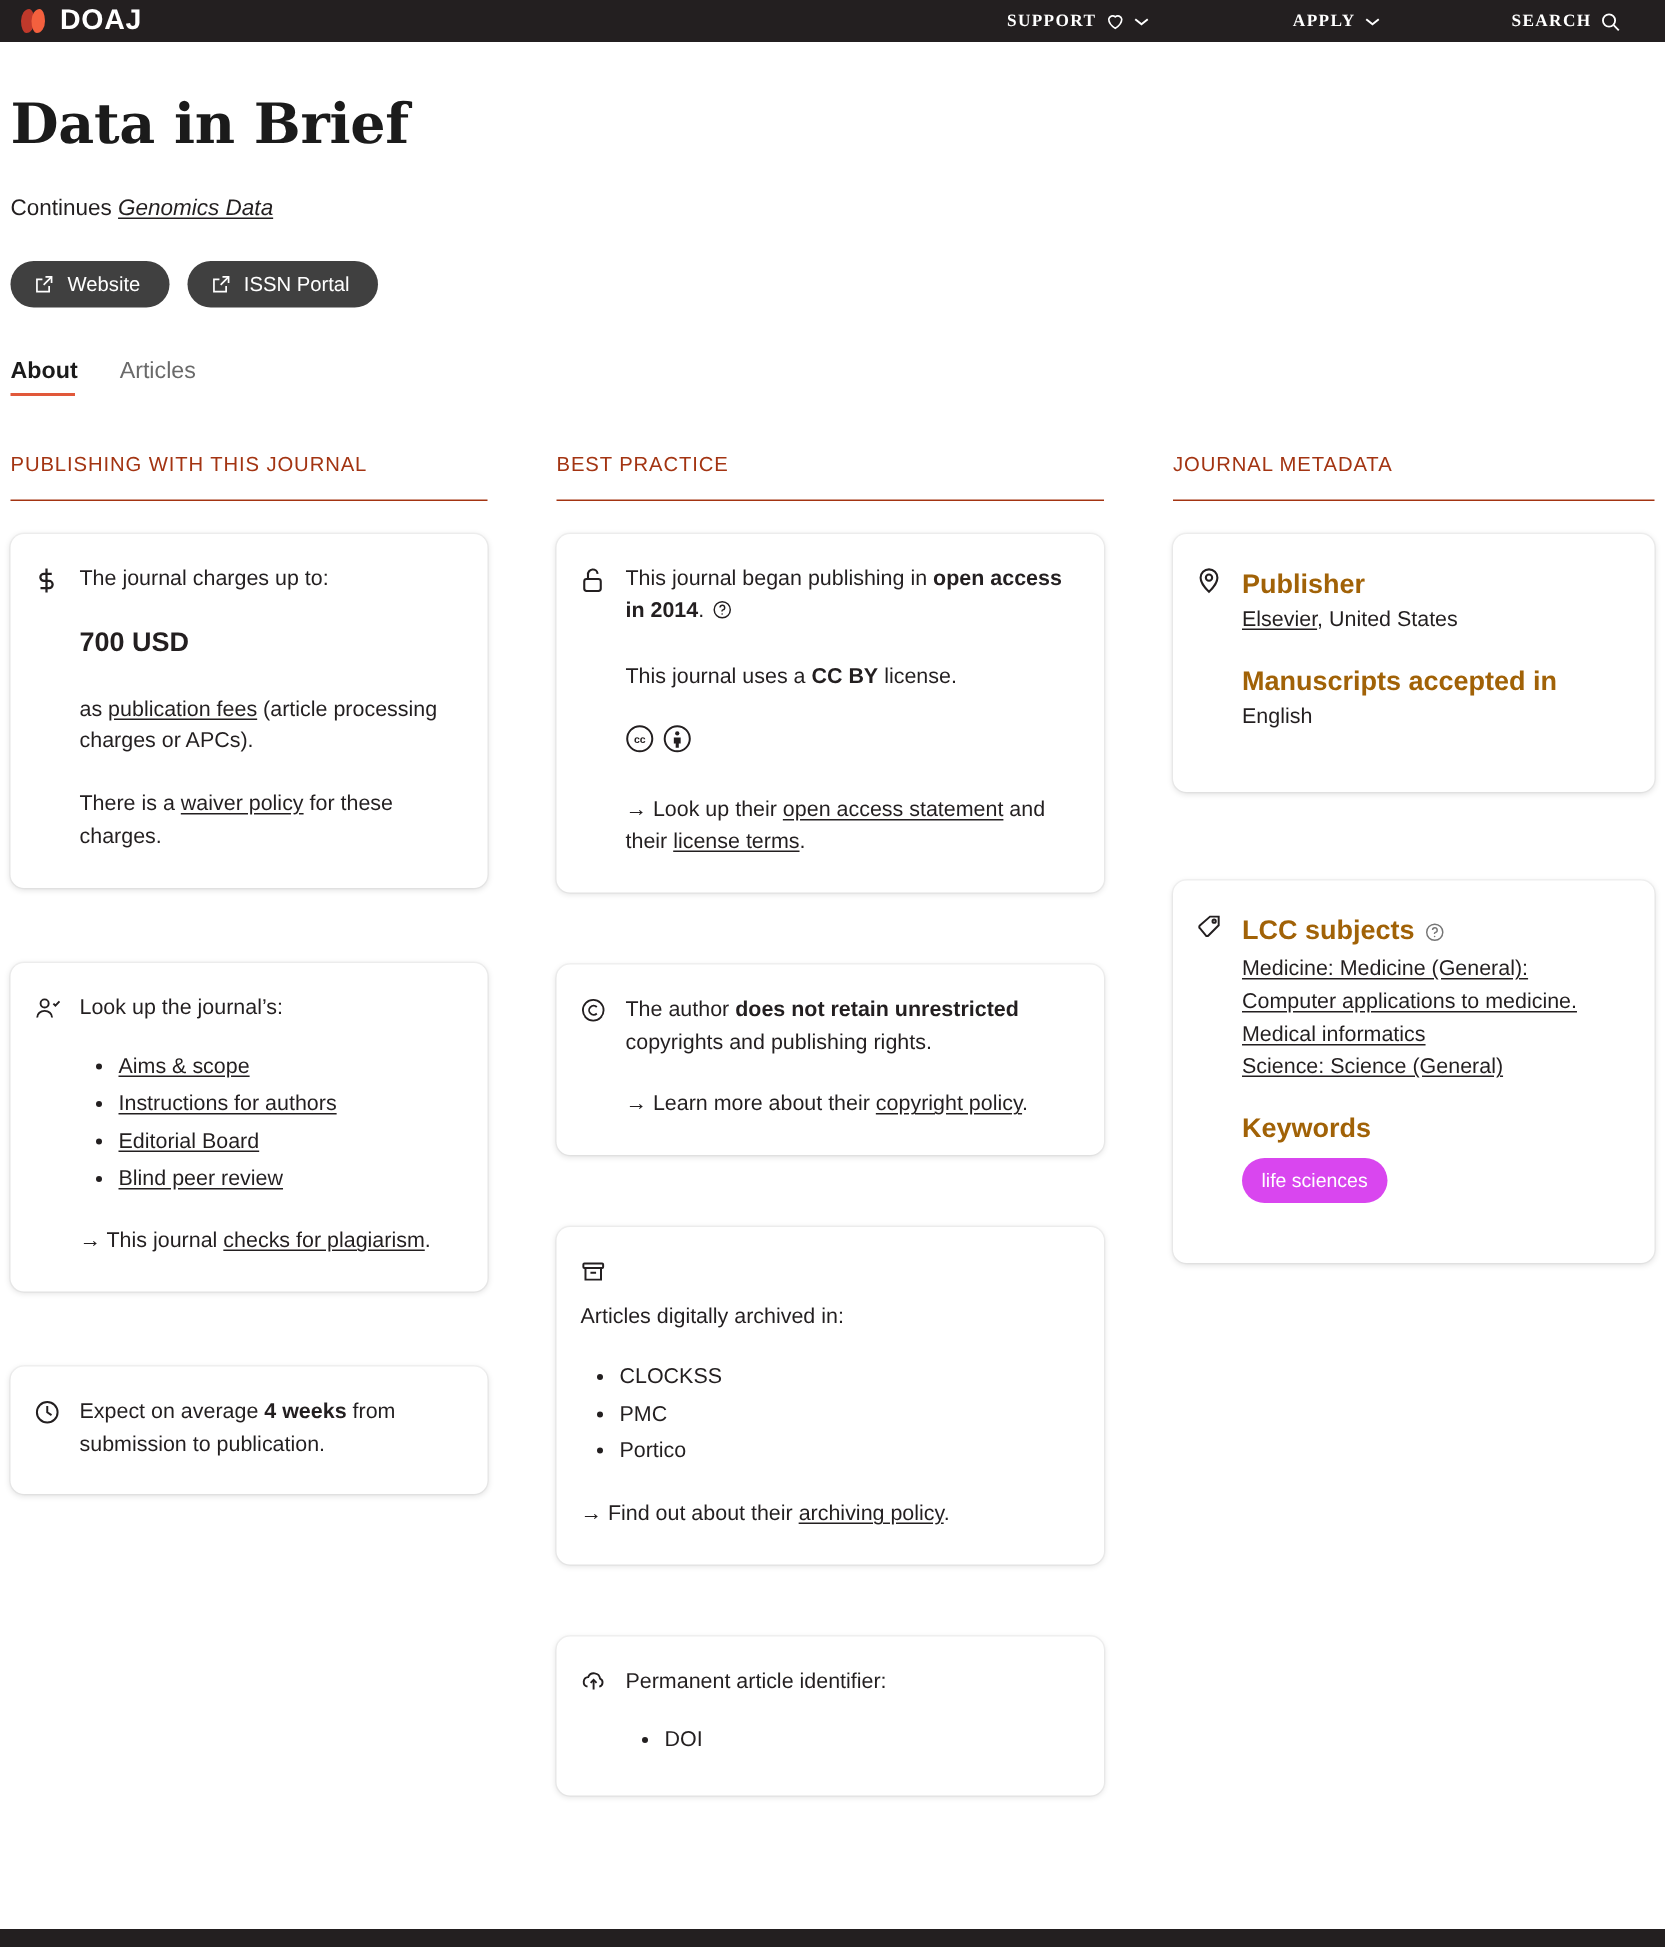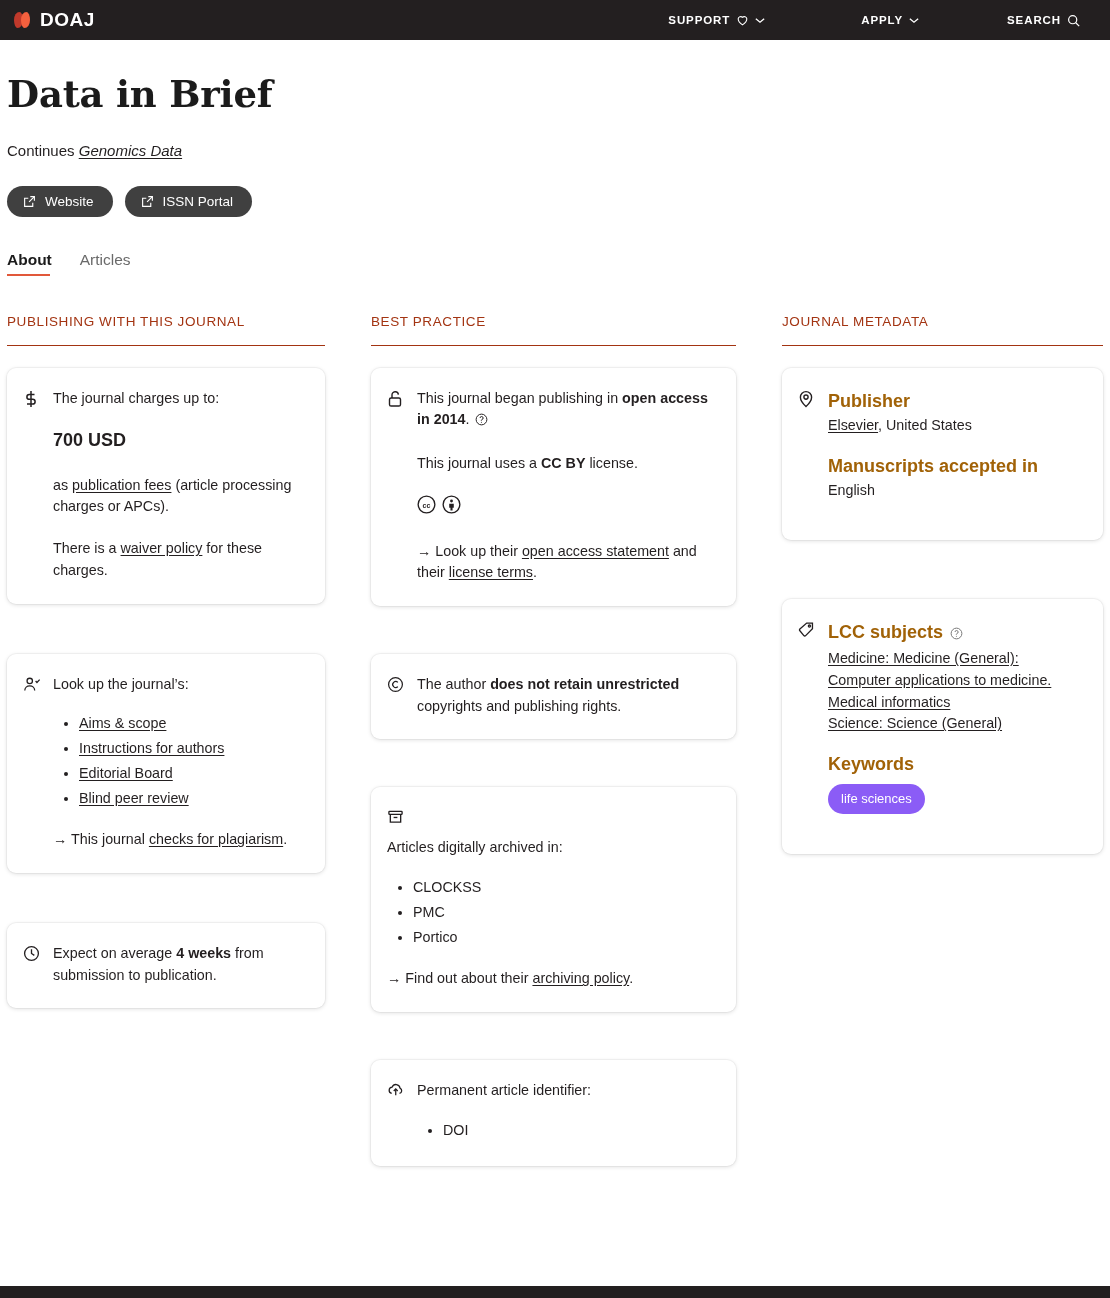--- a/index.html
+++ b/index.html
@@ -6,21 +6,21 @@
   html, body {
     width: 1110px; height: 1298px;
     background: #ffffff;
     font-family: "Liberation Sans", sans-serif;
     color: #231f20;
     overflow: hidden;
   }
 
   
   .topnav {
-    height: 40px; background: #231f20; color: #ffffff;
+    height: 28px; background: #231f20; color: #ffffff;
     display: flex; align-items: center; position: relative;
   }
   .logo { display: flex; align-items: center; gap: 6px; padding-left: 14px; }
   .logo-mark { position: relative; width: 20px; height: 16px; }
   .logo-mark span {
     position: absolute; top: 0; width: 9px; height: 16px;
     border-radius: 60% 40% 60% 40% / 50% 50% 50% 50%;
   }
   .logo-mark span.a { left: 0; background: #c0392b; }
   .logo-mark span.b { left: 7px; background: #f4603e; }
@@ -29,21 +29,21 @@
     font-size: 19px; font-weight: 700; letter-spacing: .5px; color: #fff;
   }
   .nav-right {
     margin-left: auto; display: flex; align-items: center;
     gap: 0; padding-right: 16px;
   }
   .nav-item {
     display: flex; align-items: center; gap: 6px;
     font-size: 11.5px; font-weight: 700; letter-spacing: .9px;
     color: #ffffff; cursor: pointer; padding: 0 14px;
-    font-family: Liberation Sans, sans-serif;
+    font-family: Liberation Serif, serif;
   }
   .nav-item.support { margin-right: 68px; }
   .nav-item.apply   { margin-right: 60px; }
   .nav-item svg { display: block; }
 
   
   .page { padding: 0 7px; }
   .journal-title {
     font-family: "DejaVu Serif","Liberation Serif", serif;
     font-size: 37px; font-weight: 700; letter-spacing: -.2px;
@@ -117,21 +117,21 @@
   }
   .big-amount { font-size: 18px; font-weight: 700; margin-top: 18px !important; }
   ul.bullets { margin: 18px 0 0 18px; padding-left: 8px; }
   ul.bullets li { margin-bottom: 3px; }
   .arrow-note { margin-top: 20px !important; }
   .meta-label { color: #a16207; font-size: 18px; display: block; font-weight: bold; }
   .meta-value { font-size: 14.3px; }
   .meta-block + .meta-block { margin-top: 16px; }
   .subj-list a { display: block; }
   .kw-pill {
-    display: inline-block; background: #8b5cf6; color: #ffffff;
+    display: inline-block; background: #d946ef; color: #ffffff;
     border-radius: 999px; padding: 5px 13px; font-size: 13px;
     margin-top: 6px;
   }
   .cc-badges { display: flex; gap: 6px; margin-top: 20px; }
   .help-ico { vertical-align: -2px; margin-left: 2px; }
   .footer-bar {
     position: absolute; left: 0; bottom: 0;
     width: 1110px; height: 12px; background: #231f20;
   }
 </style>
@@ -331,20 +331,23 @@
         <span class="ico">
           <svg width="17" height="17" viewBox="0 0 18 18" fill="none" stroke="#231f20" stroke-width="1.3">
             <circle cx="9" cy="9" r="7.3"></circle>
             <path d="M11.5 6.7a3.2 3.2 0 1 0 0 4.6"></path>
           </svg>
         </span>
         <div class="body">
           <p>
             <span>The author </span><b>does not retain unrestricted</b><span> copyrights and publishing rights.</span>
           </p>
+          <p class="arrow-note">
+            <span>→ Learn more about their </span><a href="#">copyright policy</a><span>.</span>
+          </p>
         </div>
       </div>
 
       <div class="card" style="margin-top:48px;flex-direction:column;">
         <span class="ico">
           <svg width="17" height="16" viewBox="0 0 18 17" fill="none" stroke="#231f20" stroke-width="1.4">
             <rect x="2" y="2.5" width="14" height="3.2" rx=".7"></rect>
             <path d="M3.5 5.7v8.2h11V5.7"></path>
             <path d="M7 9h4"></path>
           </svg>

